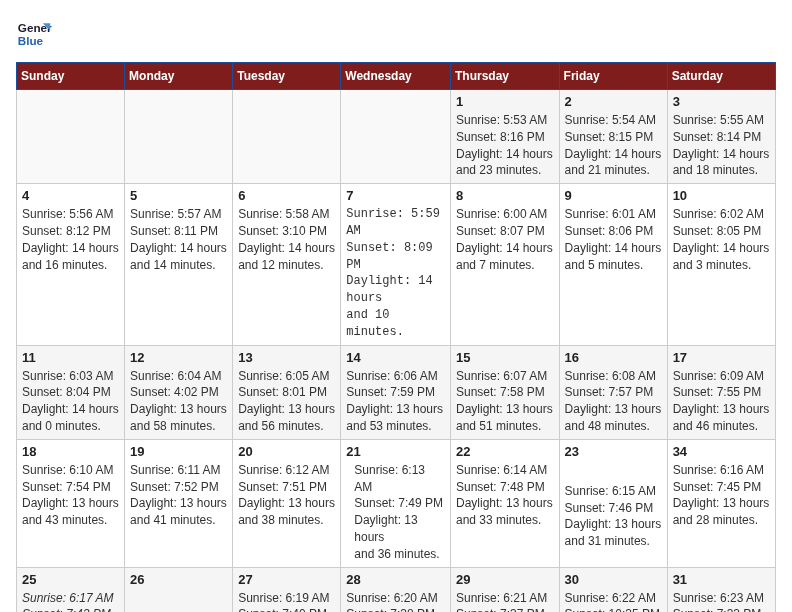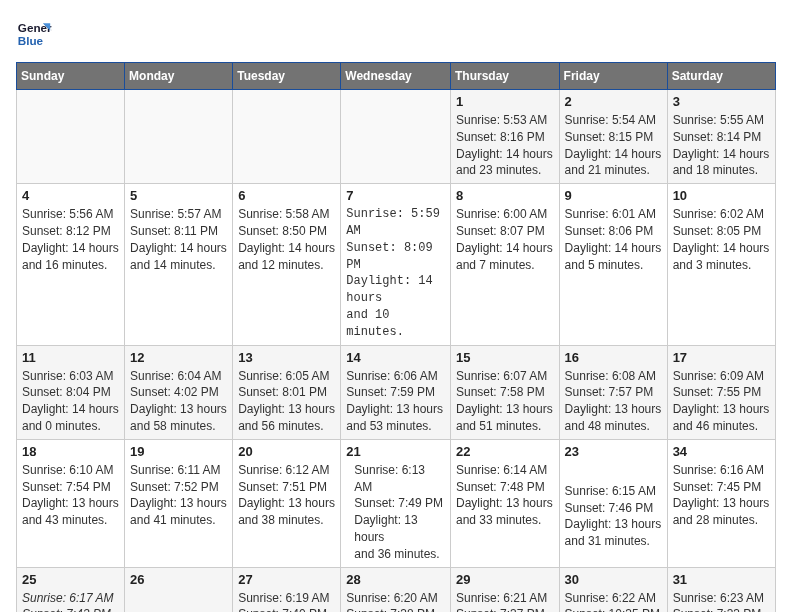--- a/index.html
+++ b/index.html
@@ -38,21 +38,21 @@
       font-size: 15px;
       color: #444;
       font-weight: normal;
     }
     table {
       width: 100%;
       border-collapse: collapse;
       font-size: 11px;
     }
     thead tr th {
-      background-color: #737373;
+      background-color: #7f1d1d;
       color: #fff;
       padding: 6px 4px;
       text-align: left;
       font-size: 12px;
       font-weight: 600;
       border: 1px solid #1a4d9a;
     }
     tbody tr td {
       border: 1px solid #ccc;
       vertical-align: top;
@@ -152,21 +152,21 @@
         <td>
           <div class="day-number">5</div>
           <div class="day-info" style="white-space: pre-line;">Sunrise: 5:57 AM
 Sunset: 8:11 PM
 Daylight: 14 hours
 and 14 minutes.</div>
         </td>
         <td>
           <div class="day-number">6</div>
           <div class="day-info" style="white-space: pre-line;">Sunrise: 5:58 AM
-Sunset: 8:50 PM
+Sunset: 3:10 PM
 Daylight: 14 hours
 and 12 minutes.</div>
         </td>
         <td>
           <div class="day-number">7</div>
           <div class="day-info" style="white-space: pre-line; font-family: Liberation Mono, monospace;">Sunrise: 5:59 AM
 Sunset: 8:09 PM
 Daylight: 14 hours
 and 10 minutes.</div>
         </td>

